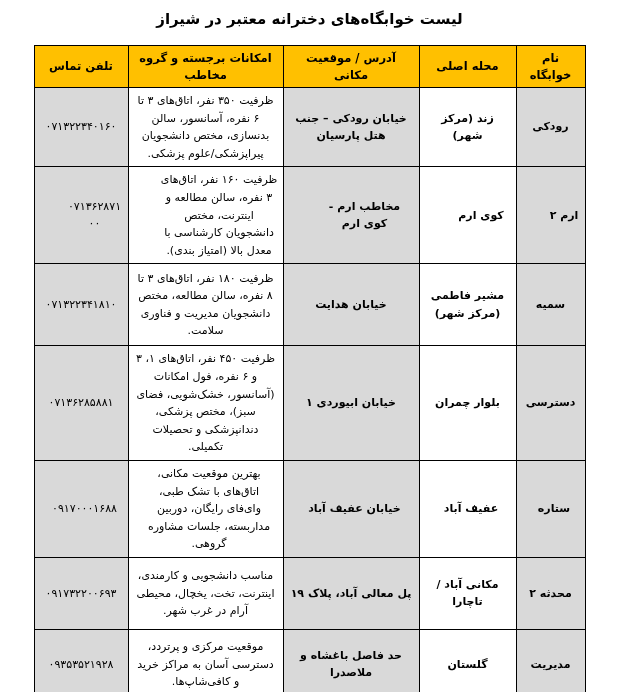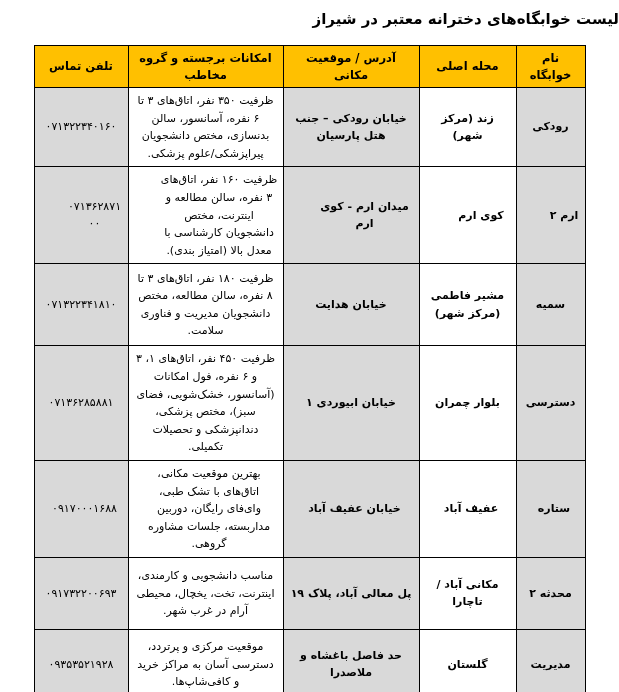--- a/index.html
+++ b/index.html
@@ -4,21 +4,21 @@
 <style>
   * { box-sizing: border-box; margin: 0; padding: 0; }
   html, body {
     width: 619px; height: 692px;
     background: #ffffff;
     font-family: "DejaVu Sans", "Liberation Sans", sans-serif;
     direction: rtl;
   }
   .page { width: 619px; height: 692px; overflow: hidden; }
   .page-title {
-    text-align: right;
+    text-align: center;
     font-size: 15px;
     font-weight: bold;
     color: #000;
     padding-top: 10px;
   }
   table.dorm-table {
     width: 551px;
     margin: 17px auto 0 auto;
     border-collapse: collapse;
     table-layout: fixed;
@@ -91,21 +91,21 @@
       <td class="cell-name">رودکی</td>
       <td class="cell-district">زند (مرکز شهر)</td>
       <td class="cell-address">خیابان رودکی – جنب هتل پارسیان</td>
       <td class="cell-facilities">ظرفیت ۳۵۰ نفر، اتاق‌های ۳ تا ۶ نفره، آسانسور، سالن بدنسازی، مختص دانشجویان پیراپزشکی/علوم پزشکی.</td>
       <td class="cell-phone">۰۷۱۳۲۲۳۴۰۱۶۰</td>
     </tr>
 
     <tr>
       <td class="cell-name">ارم ۲</td>
       <td class="cell-district">کوی ارم</td>
-      <td class="cell-address">میدان ارم - کوی ارم</td>
+      <td class="cell-address">مخاطب ارم - کوی ارم</td>
       <td class="cell-facilities">ظرفیت ۱۶۰ نفر، اتاق‌های ۳ نفره، سالن مطالعه و اینترنت، مختص دانشجویان کارشناسی با معدل بالا (امتیاز بندی).</td>
       <td class="cell-phone">۰۷۱۳۶۲۸۷۱۰۰</td>
     </tr>
 
     <tr>
       <td class="cell-name">سمیه</td>
       <td class="cell-district">مشیر فاطمی (مرکز شهر)</td>
       <td class="cell-address">خیابان هدایت</td>
       <td class="cell-facilities">ظرفیت ۱۸۰ نفر، اتاق‌های ۳ تا ۸ نفره، سالن مطالعه، مختص دانشجویان مدیریت و فناوری سلامت.</td>
       <td class="cell-phone">۰۷۱۳۲۲۳۴۱۸۱۰</td>

